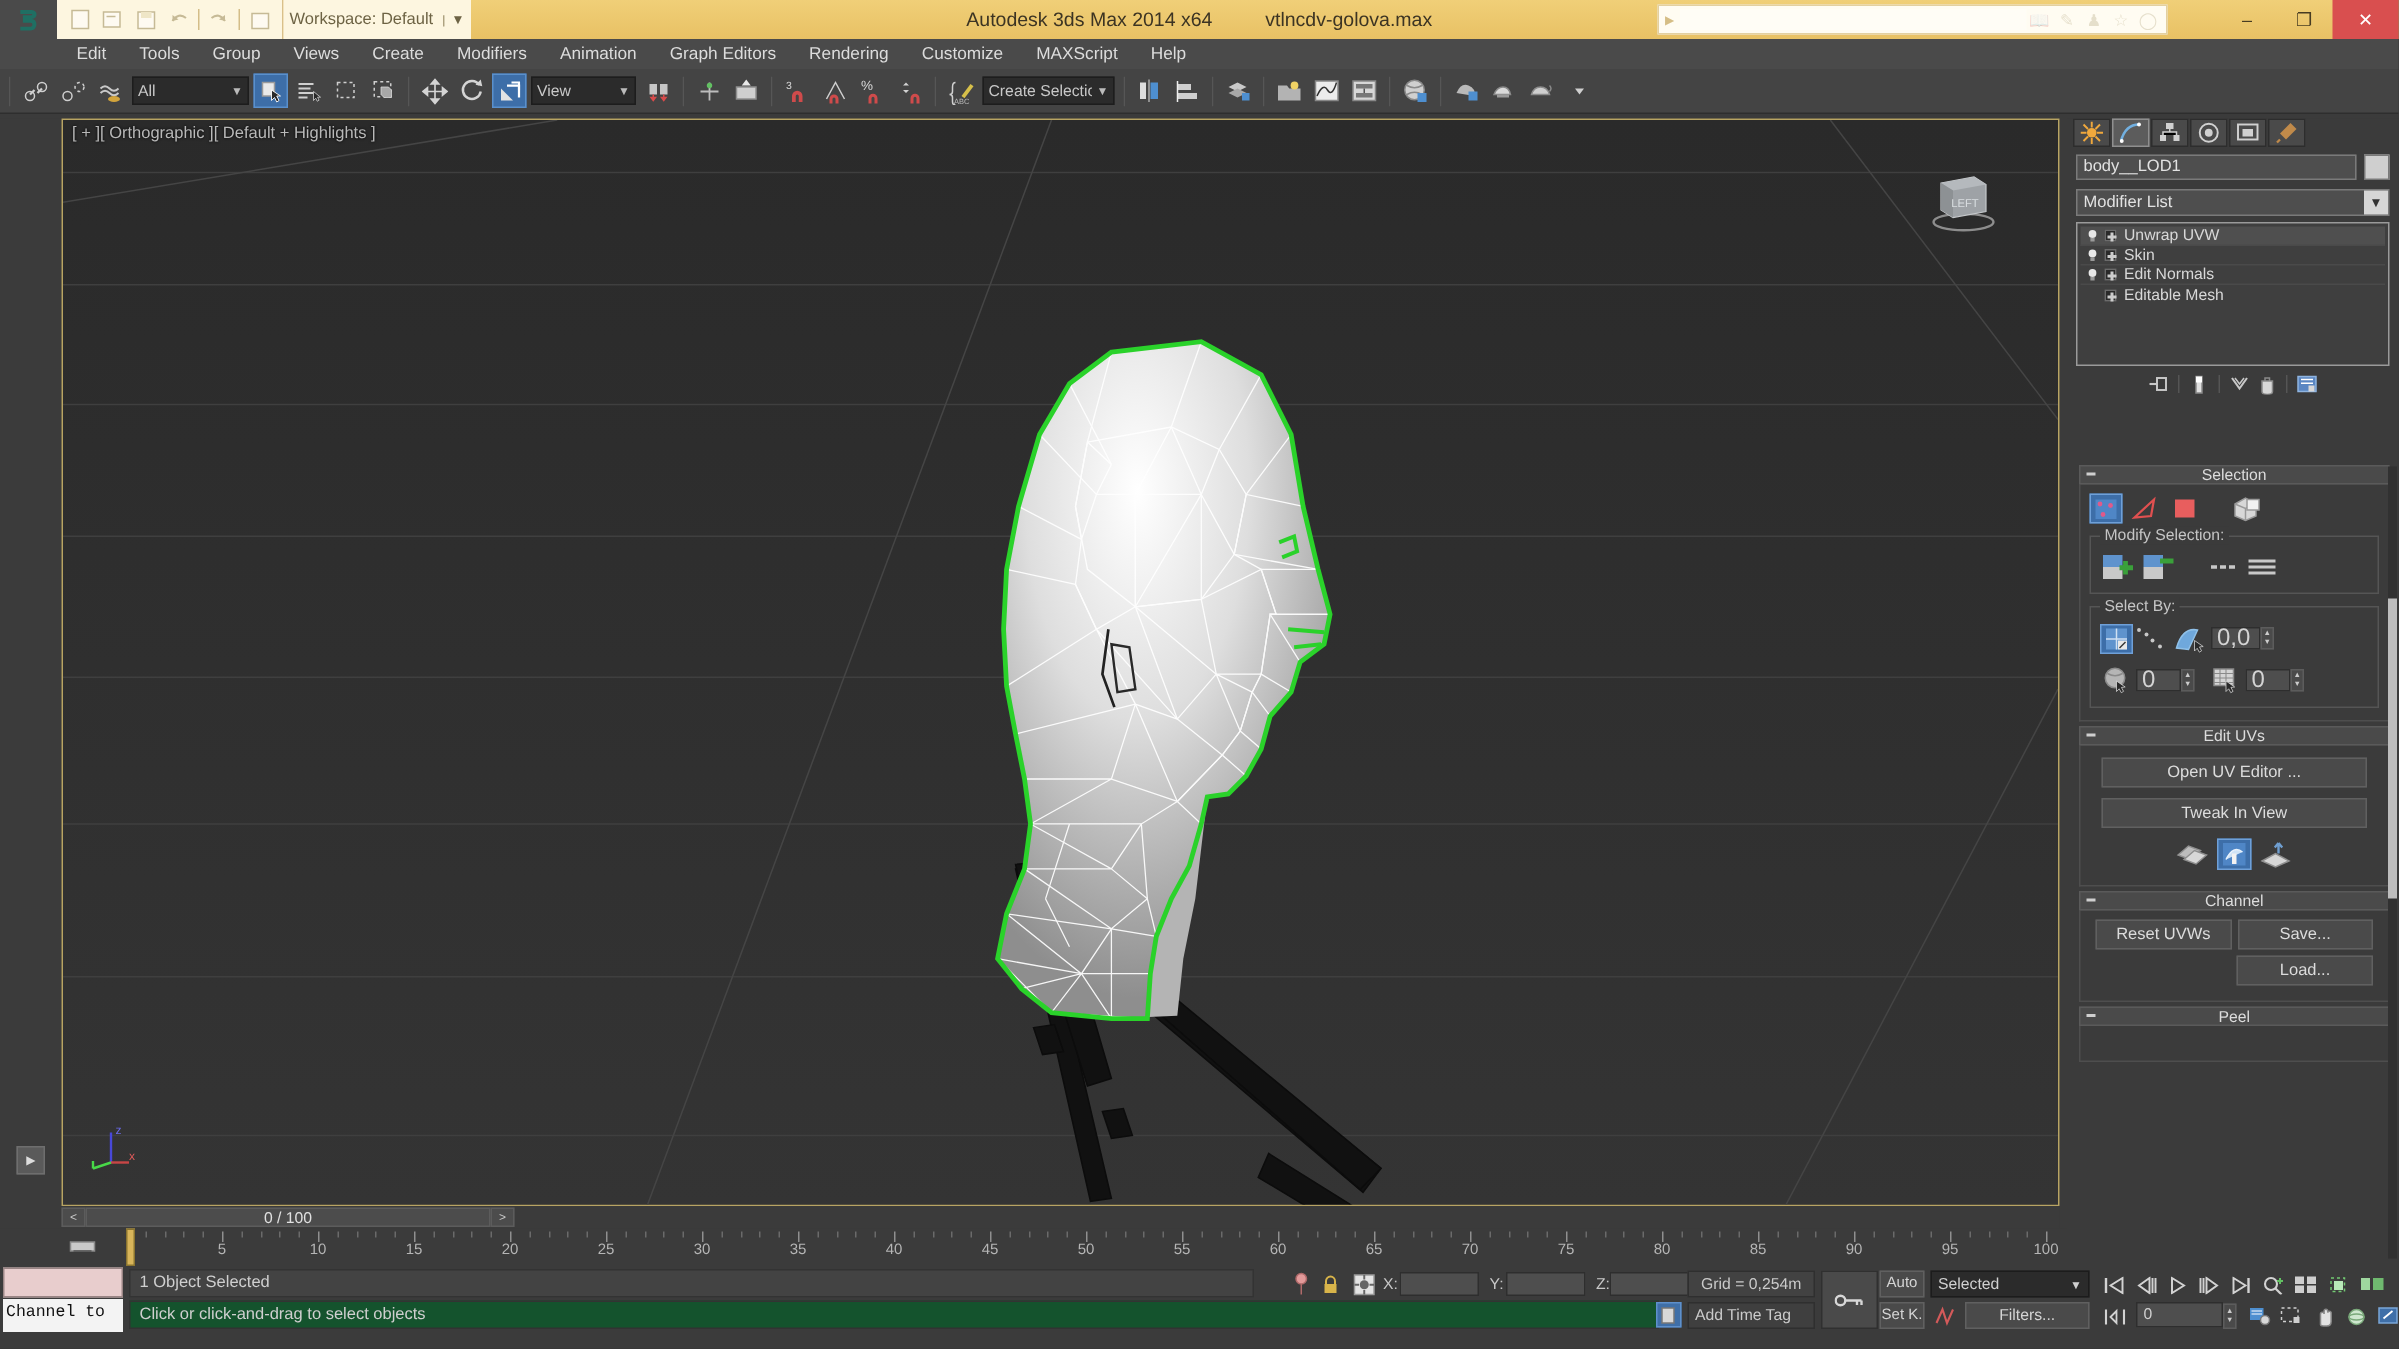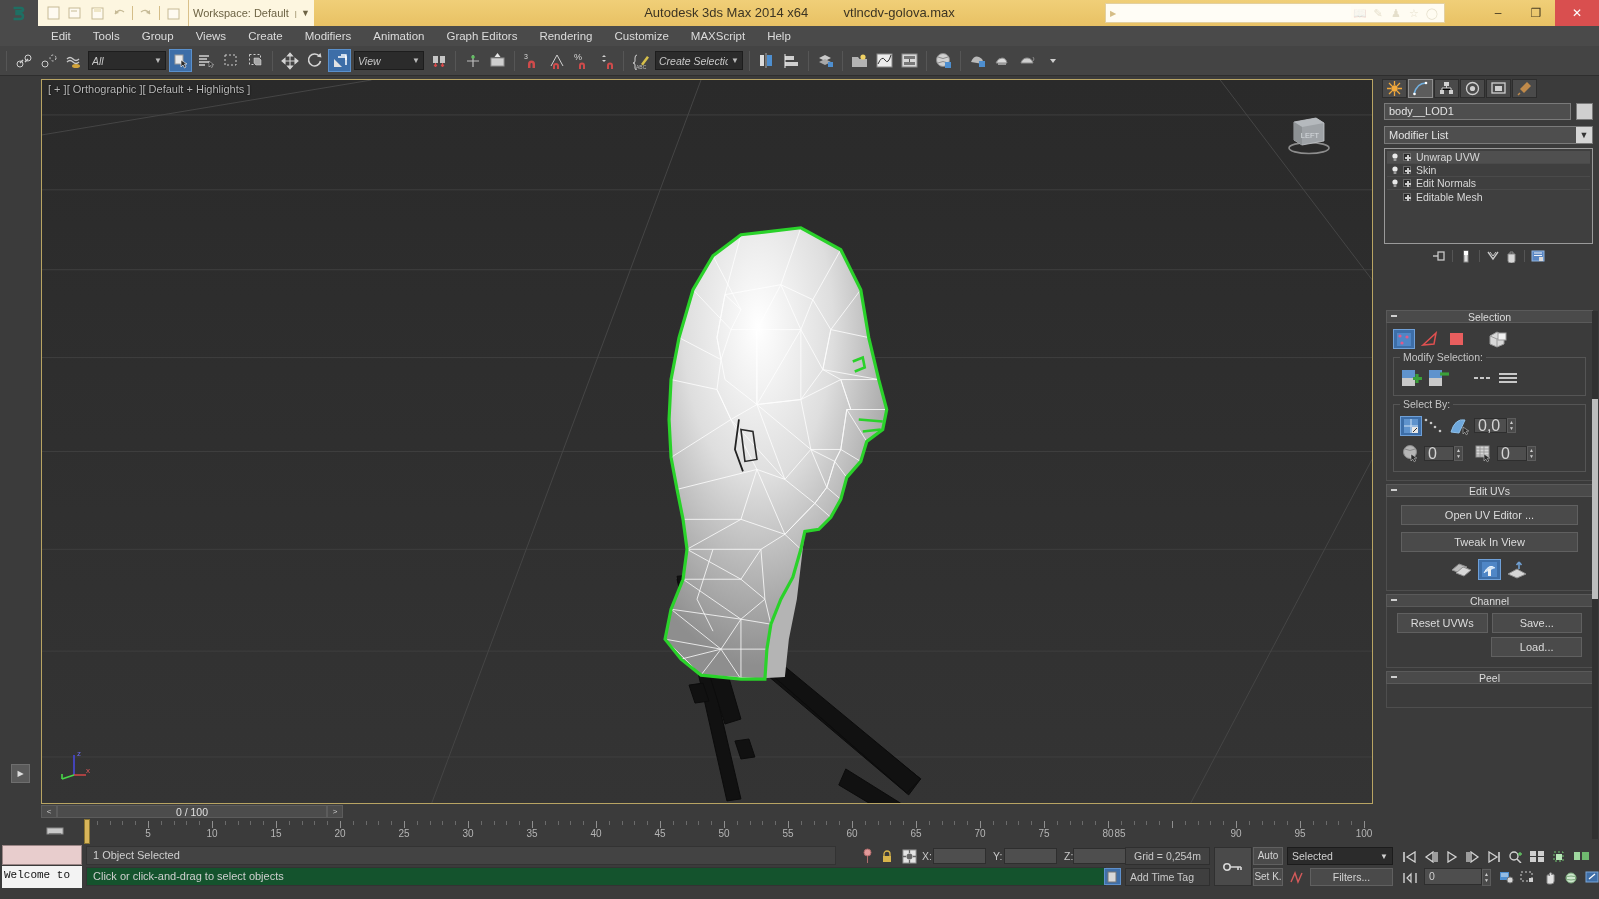--- a/index.html
+++ b/index.html
@@ -44,21 +44,21 @@
   
   #toolbar { position:absolute; left:0; top:46px; width:1599px; height:30px;
     background:#444; display:flex; align-items:center; padding-left:2px;
     border-bottom:1px solid #2e2e2e; }
   .tb { width:23px;height:23px; margin:0 1px; display:flex; align-items:center;
     justify-content:center; position:relative; }
   .tb.active { background:#3d6ea8; border:1px solid #5a90cc; }
   .tbsep { width:1px;height:20px;background:#303030;margin:0 4px;
     border-right:1px solid #565656; }
   .tbcombo { height:19px; background:#2b2b2b; border:1px solid #1d1d1d; color:#c8c8c8;
-    font-size:10.5px; display:flex;align-items:center; padding:0 3px; margin:0 2px;font-style:italic; }
+    font-size:10.5px; display:flex;align-items:center; padding:0 3px; margin:0 2px; }
   .tbcombo .cv{flex:1;overflow:hidden;white-space:nowrap;}
   .tbcombo .cc{font-size:8px;color:#bbb;margin-left:3px;}
 
   
   #viewport { position:absolute; left:41px; top:79px; width:1332px; height:725px;
     background:#2b2b2b; border:1px solid #b8a463; overflow:hidden; }
   #vplabel { position:absolute; left:6px; top:3px; font-size:11px; color:#b9b9b9;
     z-index:6; text-shadow:0 0 2px #000; }
   #vpgrid { position:absolute; inset:0; }
   #leftrail { position:absolute; left:0; top:79px; width:41px; height:725px;
@@ -764,31 +764,31 @@
       <div class="ticklbl" style="left: 452px;">35</div>
       <div class="ticklbl" style="left: 516px;">40</div>
       <div class="ticklbl" style="left: 580px;">45</div>
       <div class="ticklbl" style="left: 644px;">50</div>
       <div class="ticklbl" style="left: 708px;">55</div>
       <div class="ticklbl" style="left: 772px;">60</div>
       <div class="ticklbl" style="left: 836px;">65</div>
       <div class="ticklbl" style="left: 900px;">70</div>
       <div class="ticklbl" style="left: 964px;">75</div>
       <div class="ticklbl" style="left: 1028px;">80</div>
-      <div class="ticklbl" style="left: 1040px;">85</div>
+      <div class="ticklbl" style="left: 1092px;">85</div>
       <div class="ticklbl" style="left: 1156px;">90</div>
       <div class="ticklbl" style="left: 1220px;">95</div>
       <div class="ticklbl" style="left: 1284px;">100</div>
     </div>
   <div id="playhead"></div>
 </div>
 
 <div id="statusarea">
   <div id="maxscriptmini"></div>
-  <div id="maxlistener">Welcome to</div>
+  <div id="maxlistener">Channel to</div>
 
   <div id="statusline">1 Object Selected</div>
   <div id="promptline">Click or click-and-drag to select objects</div>
 
   <div class="sbicon" style="left:858px;top:3px;">
     <svg width="11" height="16" viewBox="0 0 11 16">
         <path d="M5.5 1 a3.5 3.5 0 0 1 0 7 a3.5 3.5 0 0 1 0 -7 z M5.5 8 L5.5 15" fill="#e39a9a" stroke="#b06a6a"></path>
       </svg>
   </div>
   <div class="sbicon" style="left:878px;top:3px;">

